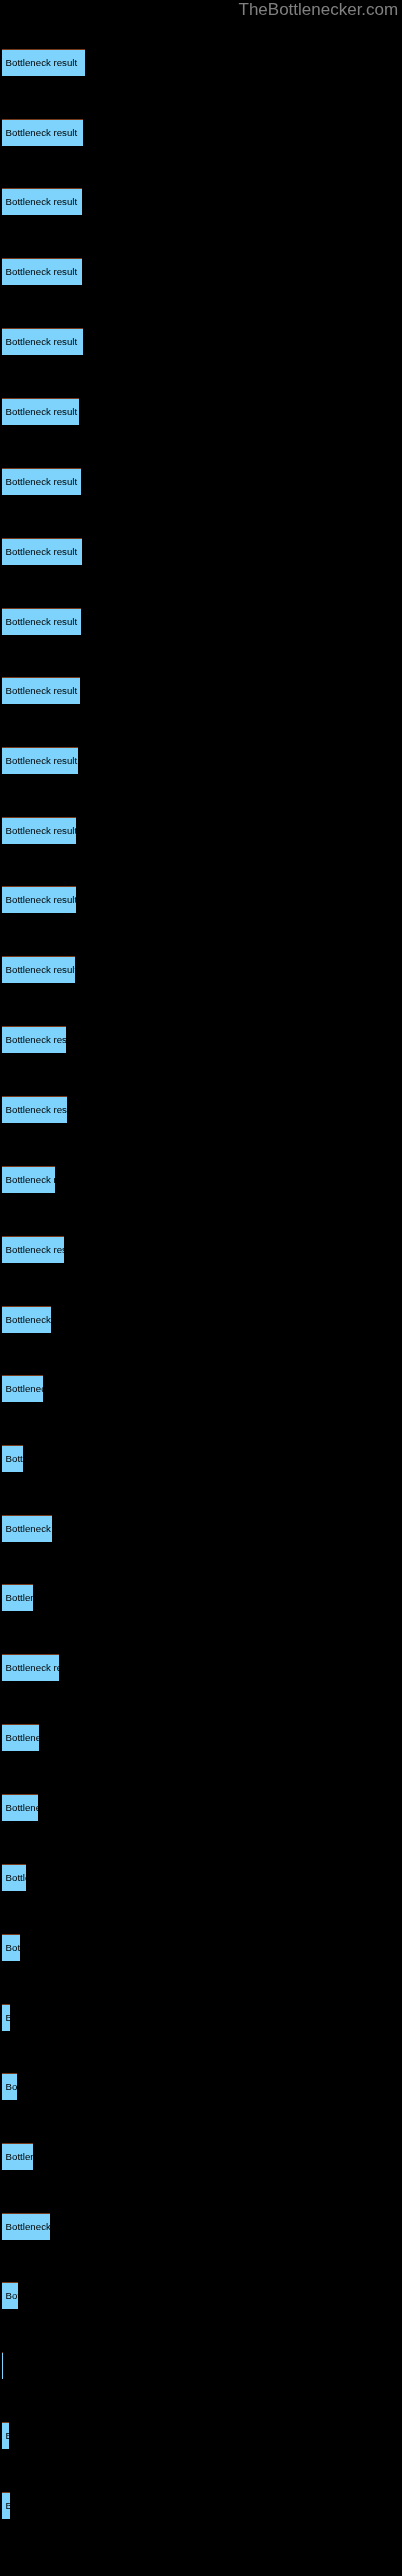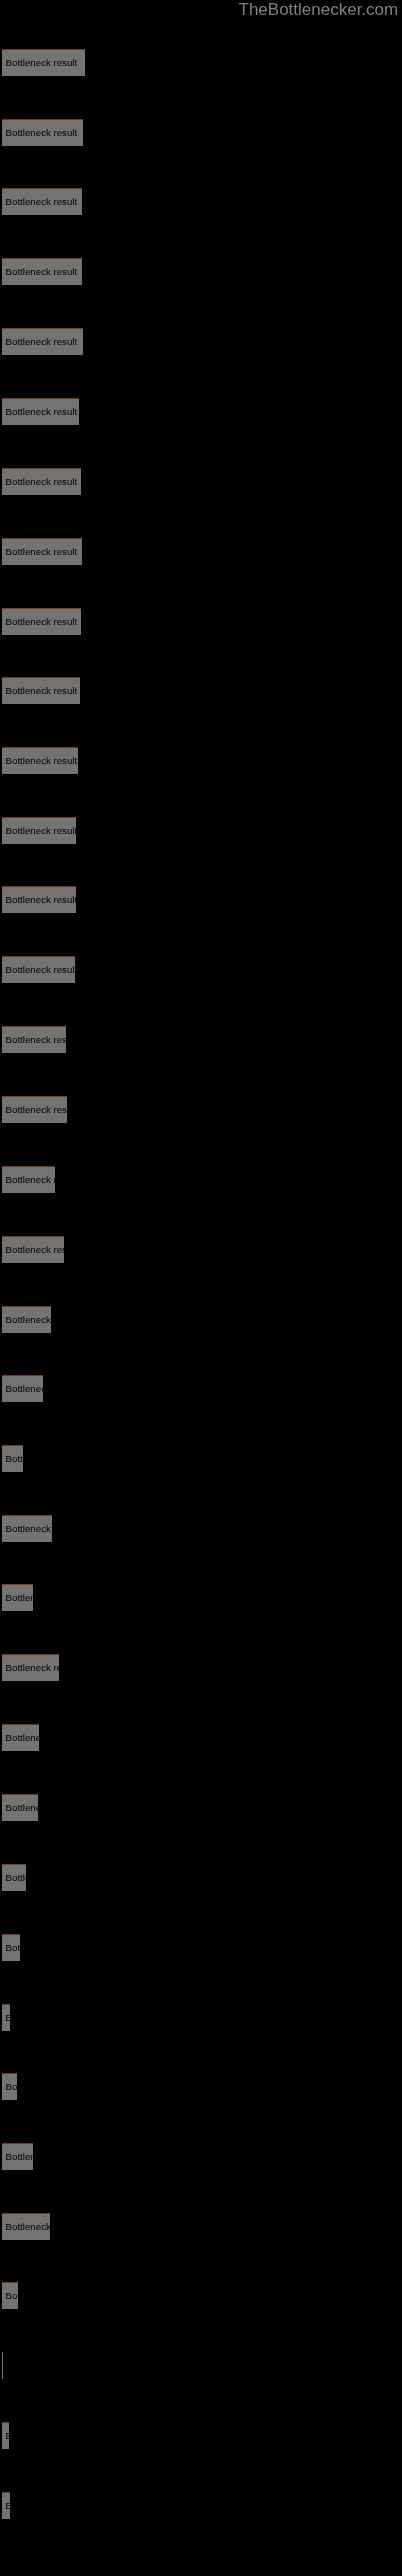--- a/index.html
+++ b/index.html
@@ -26,21 +26,21 @@
     top: 0.8px;
     font-size: 17px;
     line-height: 17.7px;
     color: #808080;
     font-family: "Liberation Sans", sans-serif;
     white-space: nowrap;
     letter-spacing: 0px;
   }
   .bar {
     position: absolute;
-    background: #737373;
+    background: #7dd3fc;
     border-top: 1.6px solid #75391c;
     box-sizing: border-box;
     overflow: hidden;
     white-space: nowrap;
   }
   .bar-label {
     position: absolute;
     left: 3.2px;
     top: 50%;
     transform: translateY(-50%);

